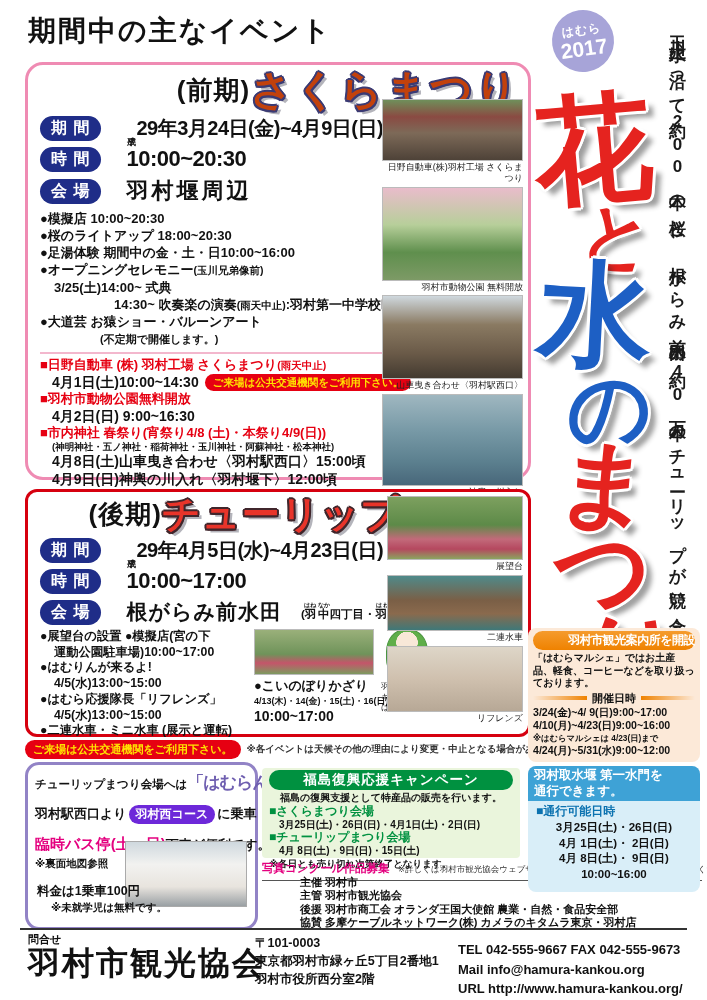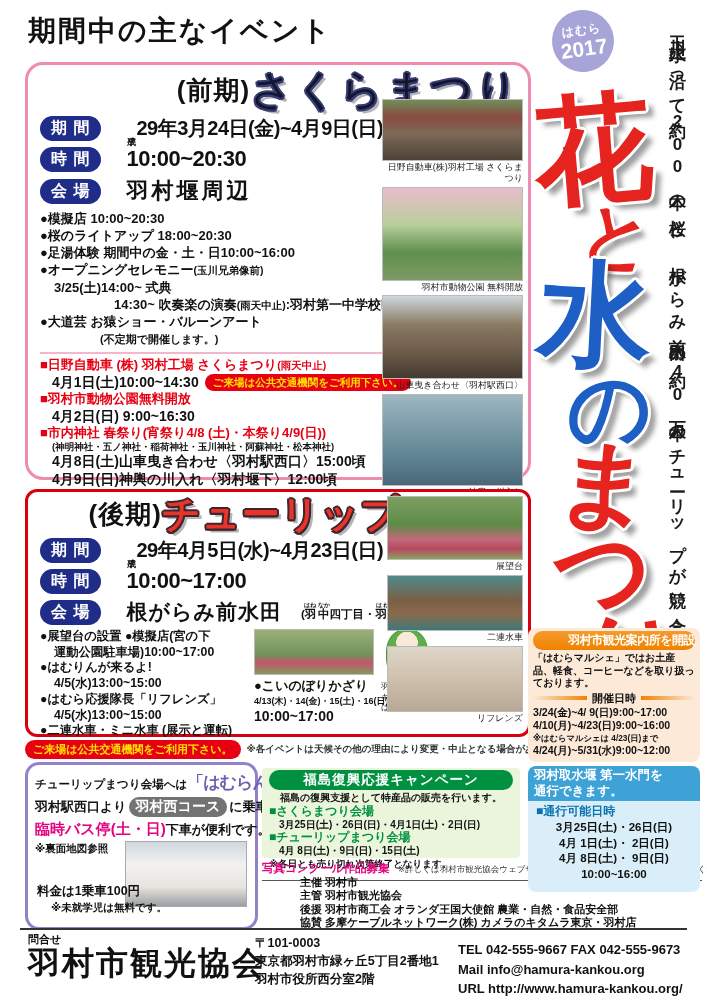--- a/index.html
+++ b/index.html
@@ -20,21 +20,21 @@
            text-orientation:upright;font-size:17px;font-weight:600;letter-spacing:3.5px;color:#1a1a1a;}
   .hero-ch{position:absolute;font-weight:900;line-height:1;
            text-shadow:3px 0 0 #fff,-3px 0 0 #fff,0 3px 0 #fff,0 -3px 0 #fff,
                        2px 2px 0 #fff,-2px 2px 0 #fff,2px -2px 0 #fff,-2px -2px 0 #fff,
                        7px 7px 5px rgba(40,40,40,.45);}
   .hero-red{color:#e5231f;} .hero-blue{color:#1d5fc4;}
 
   
   .pill{display:inline-block;background:#1f2d88;color:#fff;border-radius:15px;
         font-weight:bold;font-size:16px;padding:2px 11px;letter-spacing:1px;white-space:nowrap;}
-  .bubble-pink{color:#0f172a;font-weight:400;letter-spacing:2px;
+  .bubble-pink{color:#c2410c;font-weight:700;letter-spacing:2px;
         text-shadow:2px 0 0 #3b3b74,-2px 0 0 #3b3b74,0 2px 0 #3b3b74,0 -2px 0 #3b3b74,
                     1.5px 1.5px 0 #3b3b74,-1.5px 1.5px 0 #3b3b74,1.5px -1.5px 0 #3b3b74,-1.5px -1.5px 0 #3b3b74,
                     4px 4px 0 rgba(40,40,60,.35);}
   .bubble-red{color:#e8342a;font-weight:900;letter-spacing:1px;
         text-shadow:2px 0 0 #40262c,-2px 0 0 #40262c,0 2px 0 #40262c,0 -2px 0 #40262c,
                     1.5px 1.5px 0 #40262c,-1.5px 1.5px 0 #40262c,1.5px -1.5px 0 #40262c,-1.5px -1.5px 0 #40262c,
                     4px 4px 0 rgba(40,40,60,.35);}
 
   
   .sakura-box{position:absolute;left:25px;top:62px;width:506px;height:418px;background:#fff;
@@ -92,22 +92,22 @@
   
   .transit-row{position:absolute;left:25px;top:740px;display:flex;align-items:center;white-space:nowrap;}
   .transit-note{font-size:9.5px;color:#333;font-weight:600;margin-left:6px;}
 
   
   .hamuran-box{position:absolute;left:25px;top:762px;width:233px;height:168px;background:#fff;
                border:3px solid #9283c6;border-radius:14px;padding:6px 7px;}
   .hm1{font-size:11.5px;font-weight:800;white-space:nowrap;}
   .hm-name{font-size:17px;font-weight:900;color:#6f5fb0;letter-spacing:-1px;}
   .hm2{font-size:13px;font-weight:800;margin-top:3px;white-space:nowrap;}
-  .hm-badge{display:inline-block;background:#737373;color:#fff;border-radius:10px;font-size:14px;
-            padding:1px 7px;margin:0 2px;}
+  .hm-badge{display:inline-block;background:#6d28d9;color:#fff;border-radius:10px;font-size:12px;
+            padding:1px 7px;margin:8px 2px;}
   .hm3{font-size:13px;font-weight:800;margin-top:3px;white-space:nowrap;}
   .hm3 .em{color:#e4007f;font-size:15px;}
   .hm-note{font-size:10.5px;font-weight:600;margin-top:3px;}
   .ph-bus{position:absolute;right:8px;top:76px;width:122px;height:66px;border:1px solid #aaa;
           background:linear-gradient(180deg,#cfd8de 0%,#f2f2f0 35%,#e8e4de 70%,#9aa0a4 100%);}
   .hm-fare{position:absolute;left:9px;top:118px;font-size:12.5px;font-weight:800;}
   .hm-fare-note{position:absolute;left:23px;top:136px;font-size:10.5px;font-weight:600;}
 
   
   .fuku-box{position:absolute;left:262px;top:768px;width:258px;height:90px;background:#eaf5dc;

